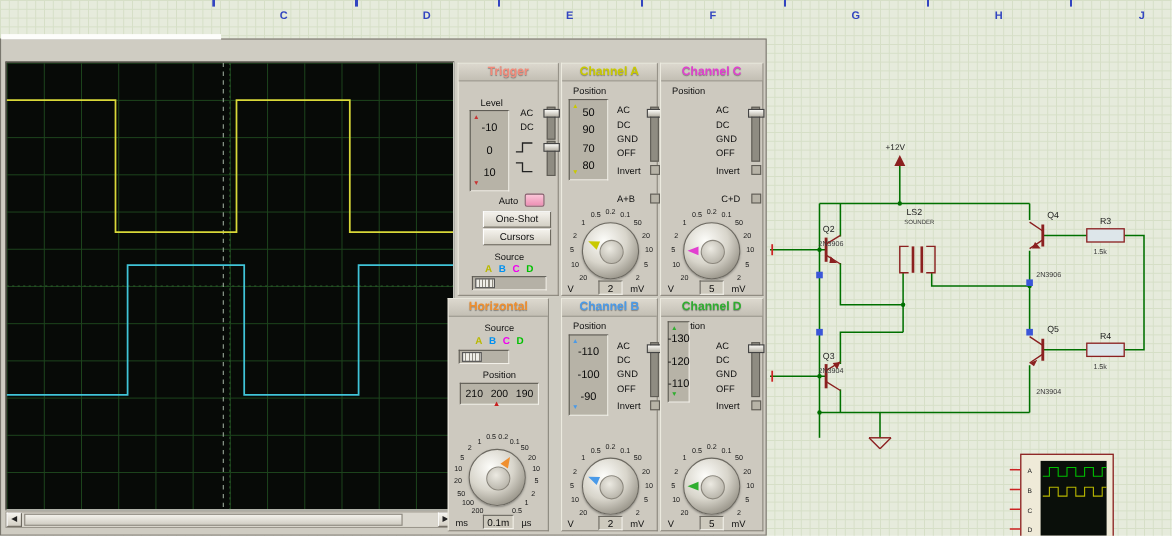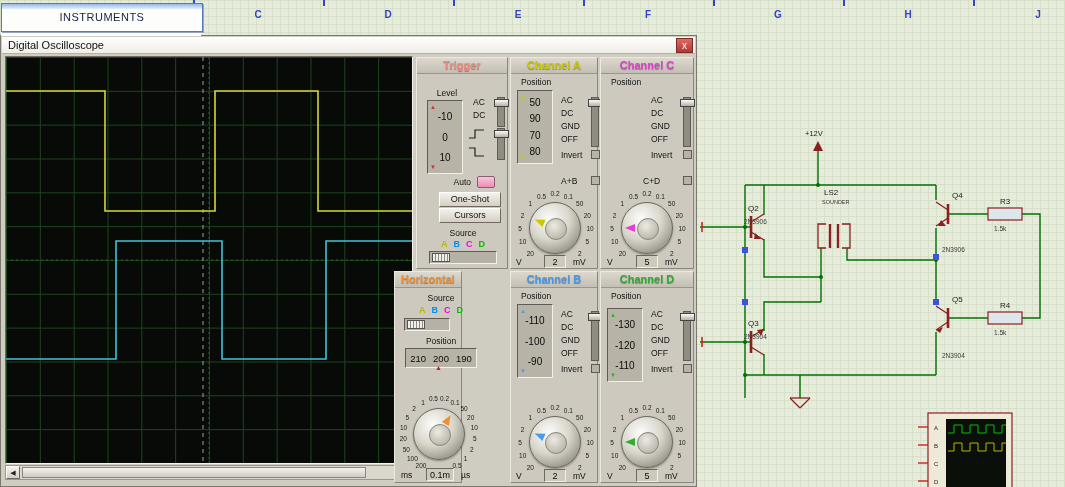--- a/index.html
+++ b/index.html
@@ -223,31 +223,23 @@
           <path d="M918,463 H928"></path>
           <path d="M918,481 H928"></path>
       </g>
       <text x="934" y="430" font-size="6" fill="#222">A</text>
       <text x="934" y="448" font-size="6" fill="#222">B</text>
       <text x="934" y="466" font-size="6" fill="#222">C</text>
       <text x="934" y="484" font-size="6" fill="#222">D</text>
     </g>
   </svg>
 
-  <div class="instruments-tab">
-    <div class="tab-top"></div>
-    <span>INSTRUMENTS</span>
-  </div>
   <div class="tab-strip"></div>
 
   <div class="scope-window">
-    <div class="titlebar">
-      <span>Digital Oscilloscope</span>
-      <div class="close-btn">x</div>
-    </div>
 
     <div class="scope-display">
       <svg class="traces" width="406" height="406" viewBox="0 0 406 406">
         <line x1="203" y1="0" x2="203" y2="406" stroke="#2c5c2c" stroke-dasharray="2 3"></line>
         <line x1="0" y1="203" x2="406" y2="203" stroke="#2c5c2c" stroke-dasharray="2 3"></line>
         <line x1="197" y1="0" x2="197" y2="406" stroke="#9aa89a" stroke-dasharray="4 4"></line>
       <polyline points="0,34 99,34 99,154 209,154 209,34 312,34 312,154 406,154" fill="none" stroke="#d8d838" stroke-width="1.6"></polyline>
           <polyline points="0,302 110,302 110,184 216,184 216,302 320,302 320,184 406,184" fill="none" stroke="#40c4d8" stroke-width="1.6"></polyline>
         </svg>
     </div>
@@ -367,21 +359,21 @@
           <div class="opt">DC</div>
           <div class="opt">GND</div>
           <div class="opt">OFF</div>
         </div>
       <div class="vtrack" style="left:82px;top:39px;height:48px;">
           <div class="vhandle" style="top:1px;"></div>
         </div>
       <div class="plabel" style="left:50px;top:92px;width:30px;text-align:left;">Invert</div>
       <div class="mini-box" style="left:82px;top:92px;"></div>
       <div class="sum-row">
-        <div class="plabel" style="left:42px;top:118px;width:30px;text-align:left;">C+D</div>
+        <div class="plabel" style="left:42px;top:118px;width:30px;text-align:right;">C+D</div>
         <div class="mini-box" style="left:82px;top:118px;"></div>
       </div>
       <div class="knob-labels">
           <span class="kl" style="left: 21.2513px; top: 194.749px;">20</span>
           <span class="kl" style="left: 13.6642px; top: 183.394px;">10</span>
           <span class="kl" style="left: 11px; top: 170px;">5</span>
           <span class="kl" style="left: 13.6642px; top: 156.606px;">2</span>
           <span class="kl" style="left: 21.2513px; top: 145.251px;">1</span>
           <span class="kl" style="left: 32.6061px; top: 137.664px;">0.5</span>
           <span class="kl" style="left: 46px; top: 135px;">0.2</span>
@@ -394,21 +386,21 @@
         </div>
       <div class="knob" style="left:20px;top:144px;"></div>
       <div class="knob-ptr" style="left: 20px; top: 144px; transform: rotate(-90deg);">
           <div class="ptr" style="border-bottom-color: rgb(226, 63, 208);"></div>
         </div>
       <span class="unit" style="left:6px;top:199px;">V</span>
       <div class="val-box" style="left:35px;top:197px;width:22px;">5</div>
       <span class="unit" style="left:64px;top:199px;">mV</span>
     </div>
 
-    <div class="panel" style="left:393px;top:235px;width:68px;">
+    <div class="panel" style="left:406px;top:235px;width:92px;">
       <div class="phead" style="color: rgb(239, 143, 47);">Horizontal</div>
       <div class="plabel" style="left:8px;top:21px;width:76px;">Source</div>
       <div class="src-row" style="left:8px;top:33px;width:76px;">
 
       <span style="color: rgb(185, 185, 0);">A</span>
           <span style="color: rgb(0, 144, 240);">B</span>
           <span style="color: rgb(240, 0, 240);">C</span>
           <span style="color: rgb(0, 192, 0);">D</span>
         </div>
       <div class="hslider" style="left:9px;top:46px;width:46px;">
@@ -495,21 +487,21 @@
           <div class="ptr" style="border-bottom-color: rgb(74, 154, 232);"></div>
         </div>
       <span class="unit" style="left:5px;top:199px;">V</span>
       <div class="val-box" style="left:33px;top:197px;width:22px;">2</div>
       <span class="unit" style="left:62px;top:199px;">mV</span>
     </div>
 
     <div class="panel" style="left:599px;top:235px;width:94px;">
       <div class="phead" style="color: rgb(47, 174, 47);">Channel D</div>
       <div class="plabel" style="left:2px;top:19px;width:46px;">Position</div>
-      <div class="drum" style="left:6px;top:36px;width:36px;height:74px;">
+      <div class="drum" style="left:6px;top:20px;width:20px;height:74px;">
         <span class="d-arr up" style="color: rgb(47, 174, 47);">▲</span>
         <span class="d-arr down" style="color: rgb(47, 174, 47);">▼</span>
         <div class="drum-vals">
             <div>-130</div>
             <div>-120</div>
             <div>-110</div>
           </div>
       </div>
       <div class="opt-list" style="left:50px;top:38px;">
           <div class="opt">AC</div>

